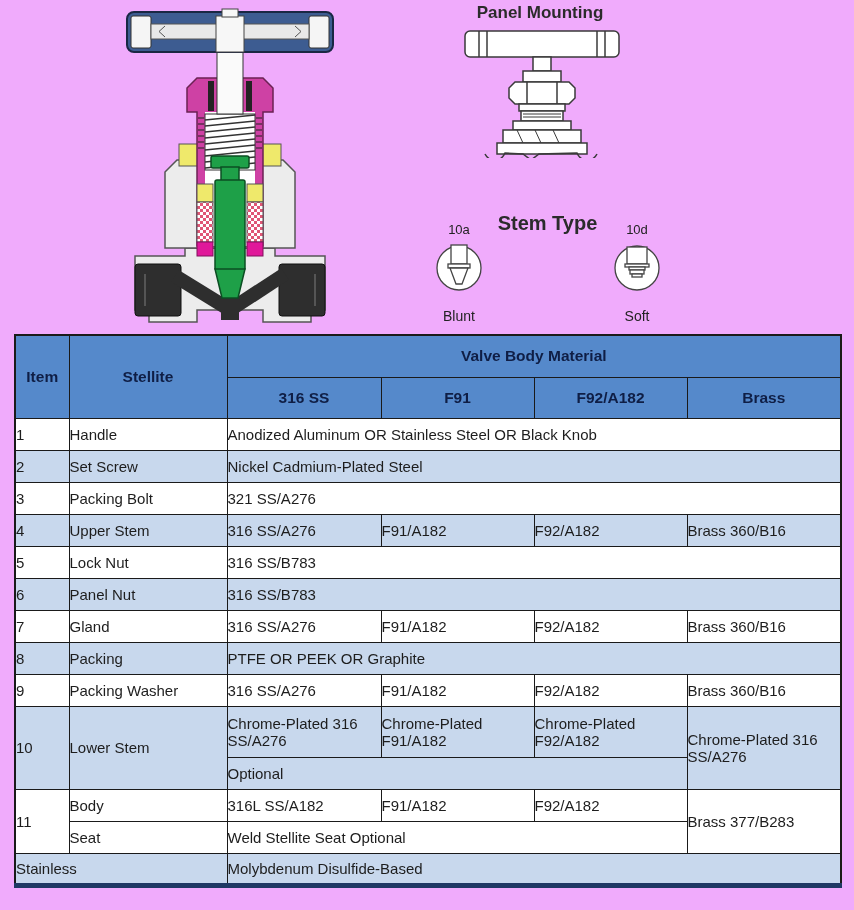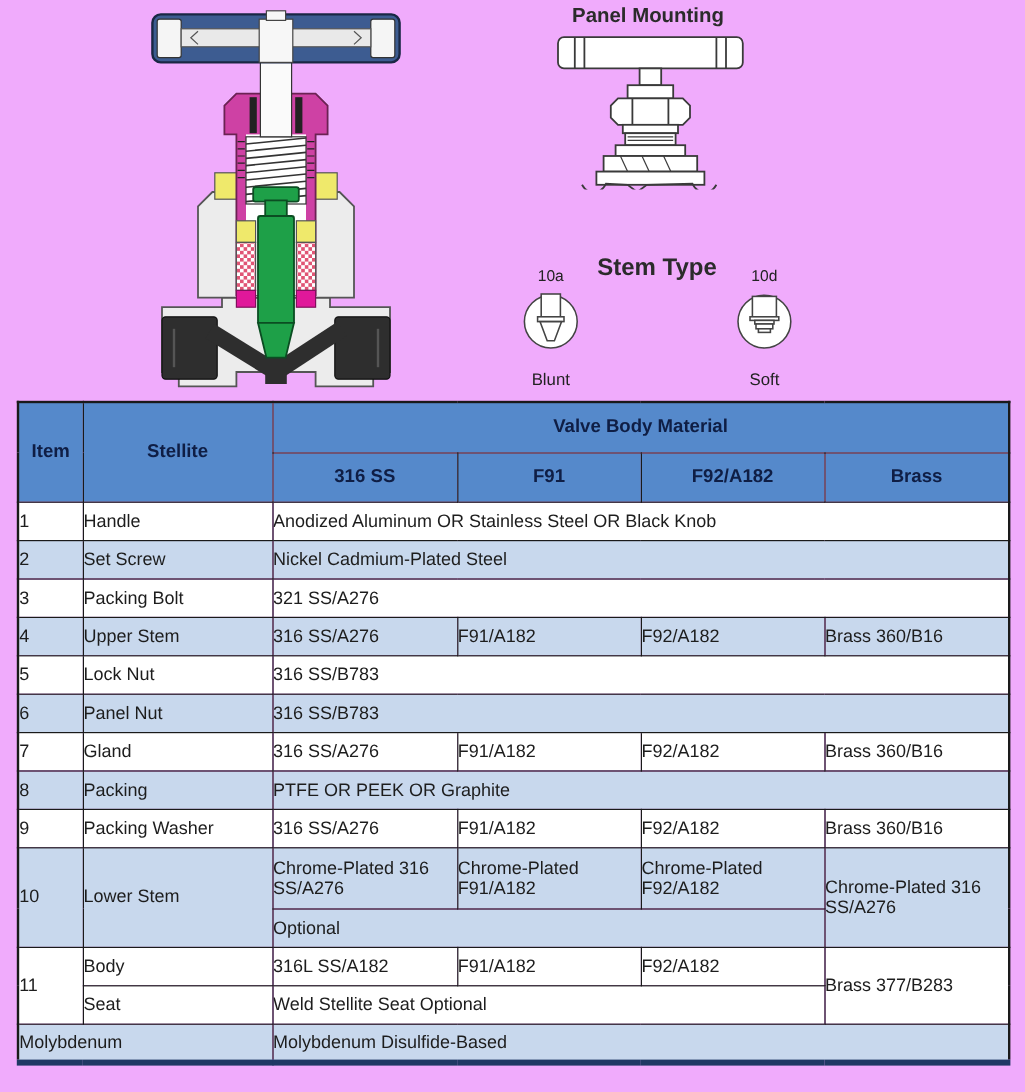--- a/index.html
+++ b/index.html
@@ -278,19 +278,19 @@
         <td>316L SS/A182</td>
         <td>F91/A182</td>
         <td>F92/A182</td>
         <td rowspan="2">Brass 377/B283</td>
       </tr>
       <tr class="r white">
         <td>Seat</td>
         <td colspan="3">Weld Stellite Seat Optional</td>
       </tr>
       <tr class="r blue">
-        <td colspan="2">Molybdenum</td>
+        <td colspan="2">Stainless</td>
         <td colspan="4">Molybdenum Disulfide-Based</td>
       </tr>
     </tbody>
   </table>
 
 </div>
 
 </body></html>

